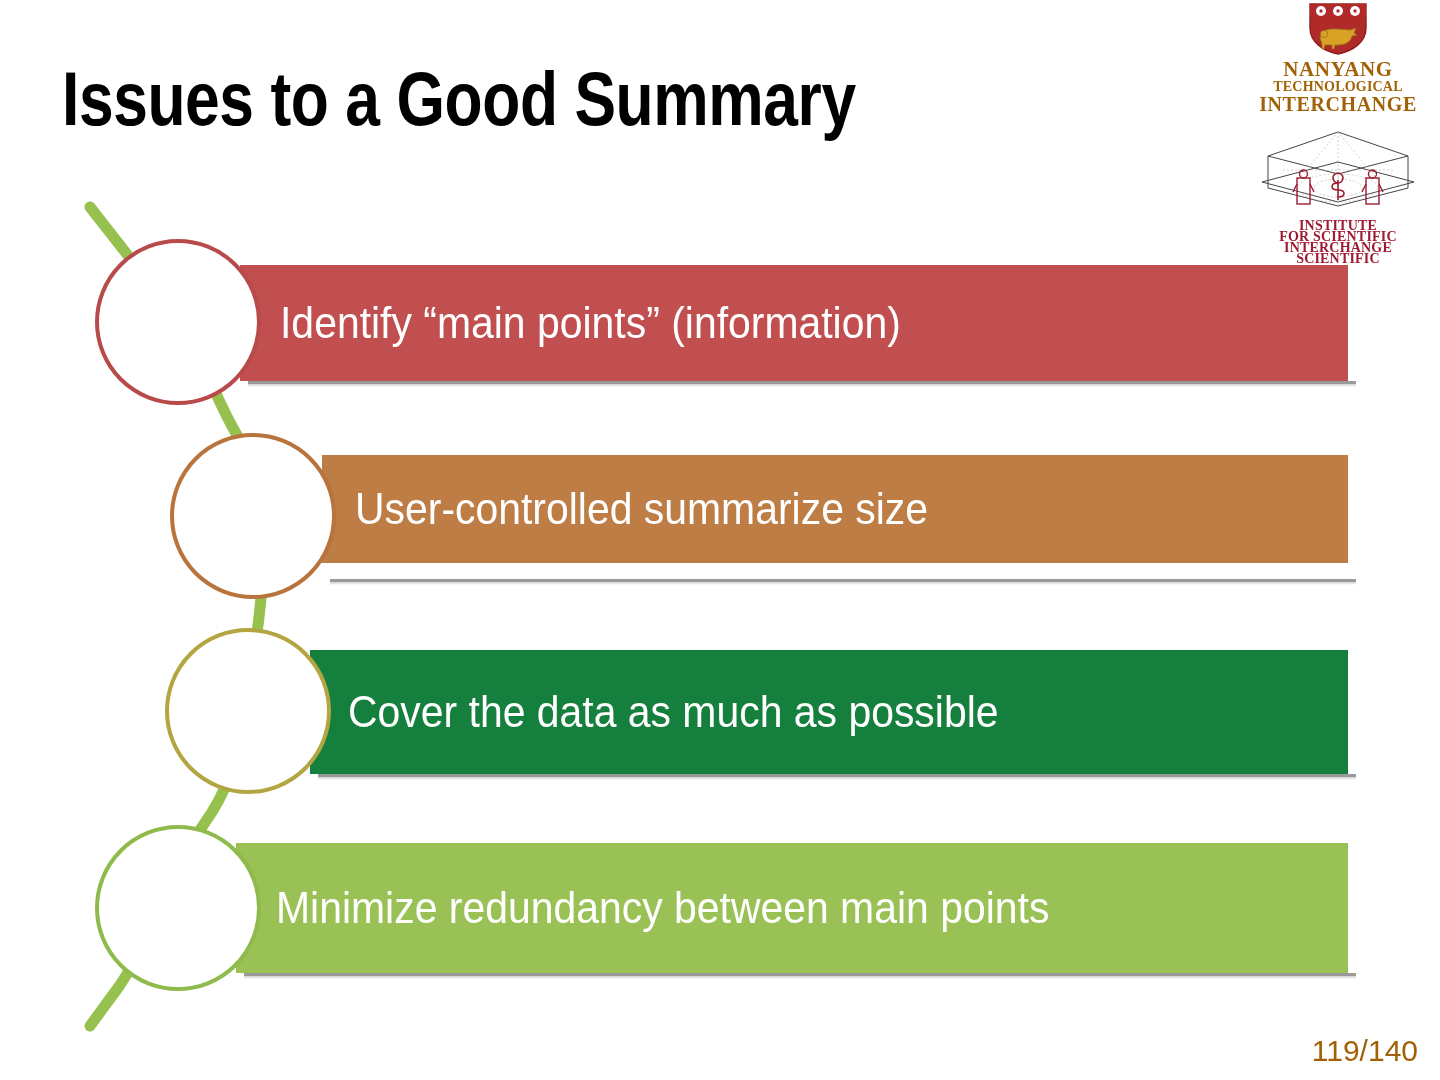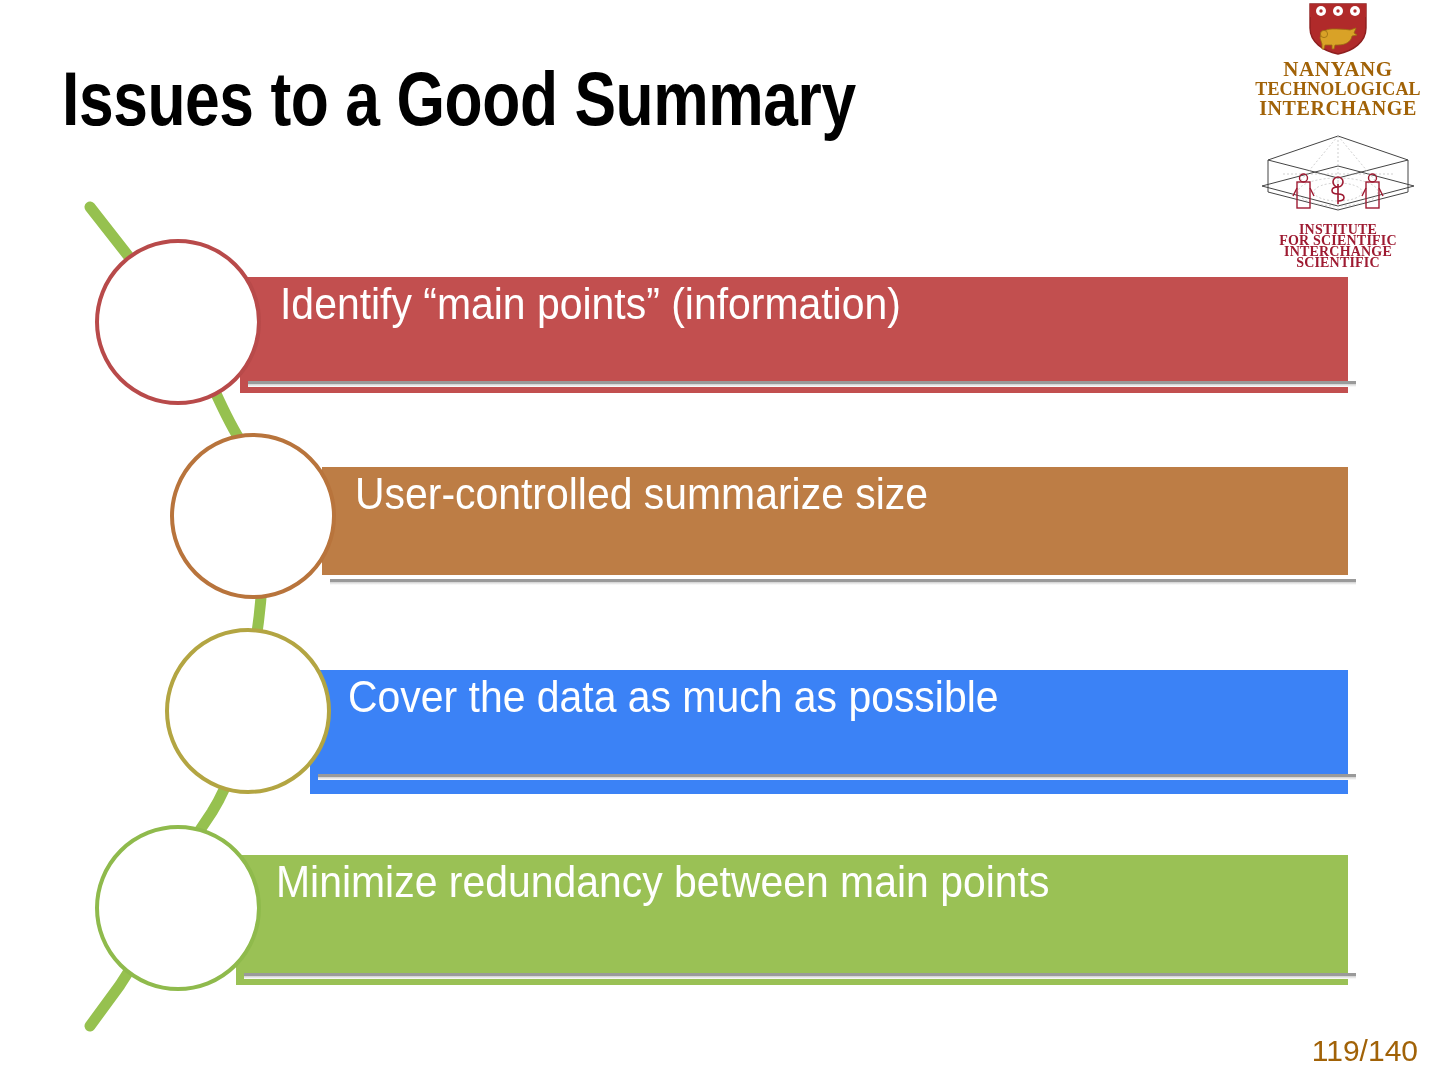--- a/index.html
+++ b/index.html
@@ -51,21 +51,21 @@
     line-height: 1.0;
     color: #a16207;
     font-family: "Liberation Serif", serif;
     font-weight: bold;
   }
   .ntu-l1 {
     font-size: 21px;
     letter-spacing: 0.6px;
   }
   .ntu-l2 {
-    font-size: 18px;
+    font-size: 14px;
     letter-spacing: 0.2px;
   }
   .ntu-l3 {
     font-size: 20px;
     letter-spacing: 0.6px;
   }
   .isi-mark {
     display: block;
     margin: 12px auto 2px auto;
   }
@@ -87,25 +87,25 @@
     height: 1080px;
     pointer-events: none;
   }
 
   
   .bar-row {
     position: absolute;
   }
   .bar {
     position: absolute;
-    top: 12px;
+    top: 0;
     height: 100%;
     box-sizing: border-box;
     display: flex;
-    align-items: flex-start;
+    align-items: center;
   }
   .bar-shadow {
     position: absolute;
     height: 6px;
     background: linear-gradient(to bottom, #9a9a9a 0%, #9a9a9a 48%, #cfcfcf 49%, #ffffff 100%);
   }
   .bar-label {
     color: #ffffff;
     font-family: "Liberation Sans", sans-serif;
     font-size: 44px;
@@ -225,21 +225,21 @@
 
   <div class="bar-row" style="left:0; top:455px; width:1440px; height:108px;">
     <div class="bar" style="left: 322px; width: 1026px; padding-left: 33px; background: rgb(189, 125, 69);">
       <span class="bar-label">User-controlled summarize size</span>
     </div>
     <div class="bar-shadow" style="left:330px; top:124px; width:1026px;"></div>
     <div class="node-circle" style="left:170px; top:-22px; width:166px; height:166px; border:4px solid #B8743C;"></div>
   </div>
 
   <div class="bar-row" style="left:0; top:650px; width:1440px; height:124px;">
-    <div class="bar" style="left: 310px; width: 1038px; padding-left: 38px; background: #3b82f6; margin-top: 8px;">
+    <div class="bar" style="left: 310px; width: 1038px; padding-left: 38px; background: #15803d;">
       <span class="bar-label">Cover the data as much as possible</span>
     </div>
     <div class="bar-shadow" style="left:318px; top:124px; width:1038px;"></div>
     <div class="node-circle" style="left:165px; top:-22px; width:166px; height:166px; border:4px solid #B3A542;"></div>
   </div>
 
   <div class="bar-row" style="left:0; top:843px; width:1156px; height:130px;">
     <div class="bar" style="left: 236px; width: 1112px; padding-left: 40px; background: rgb(154, 193, 85);">
       <span class="bar-label" style="display:block; max-width:960px;">Minimize redundancy between main points</span>
     </div>

